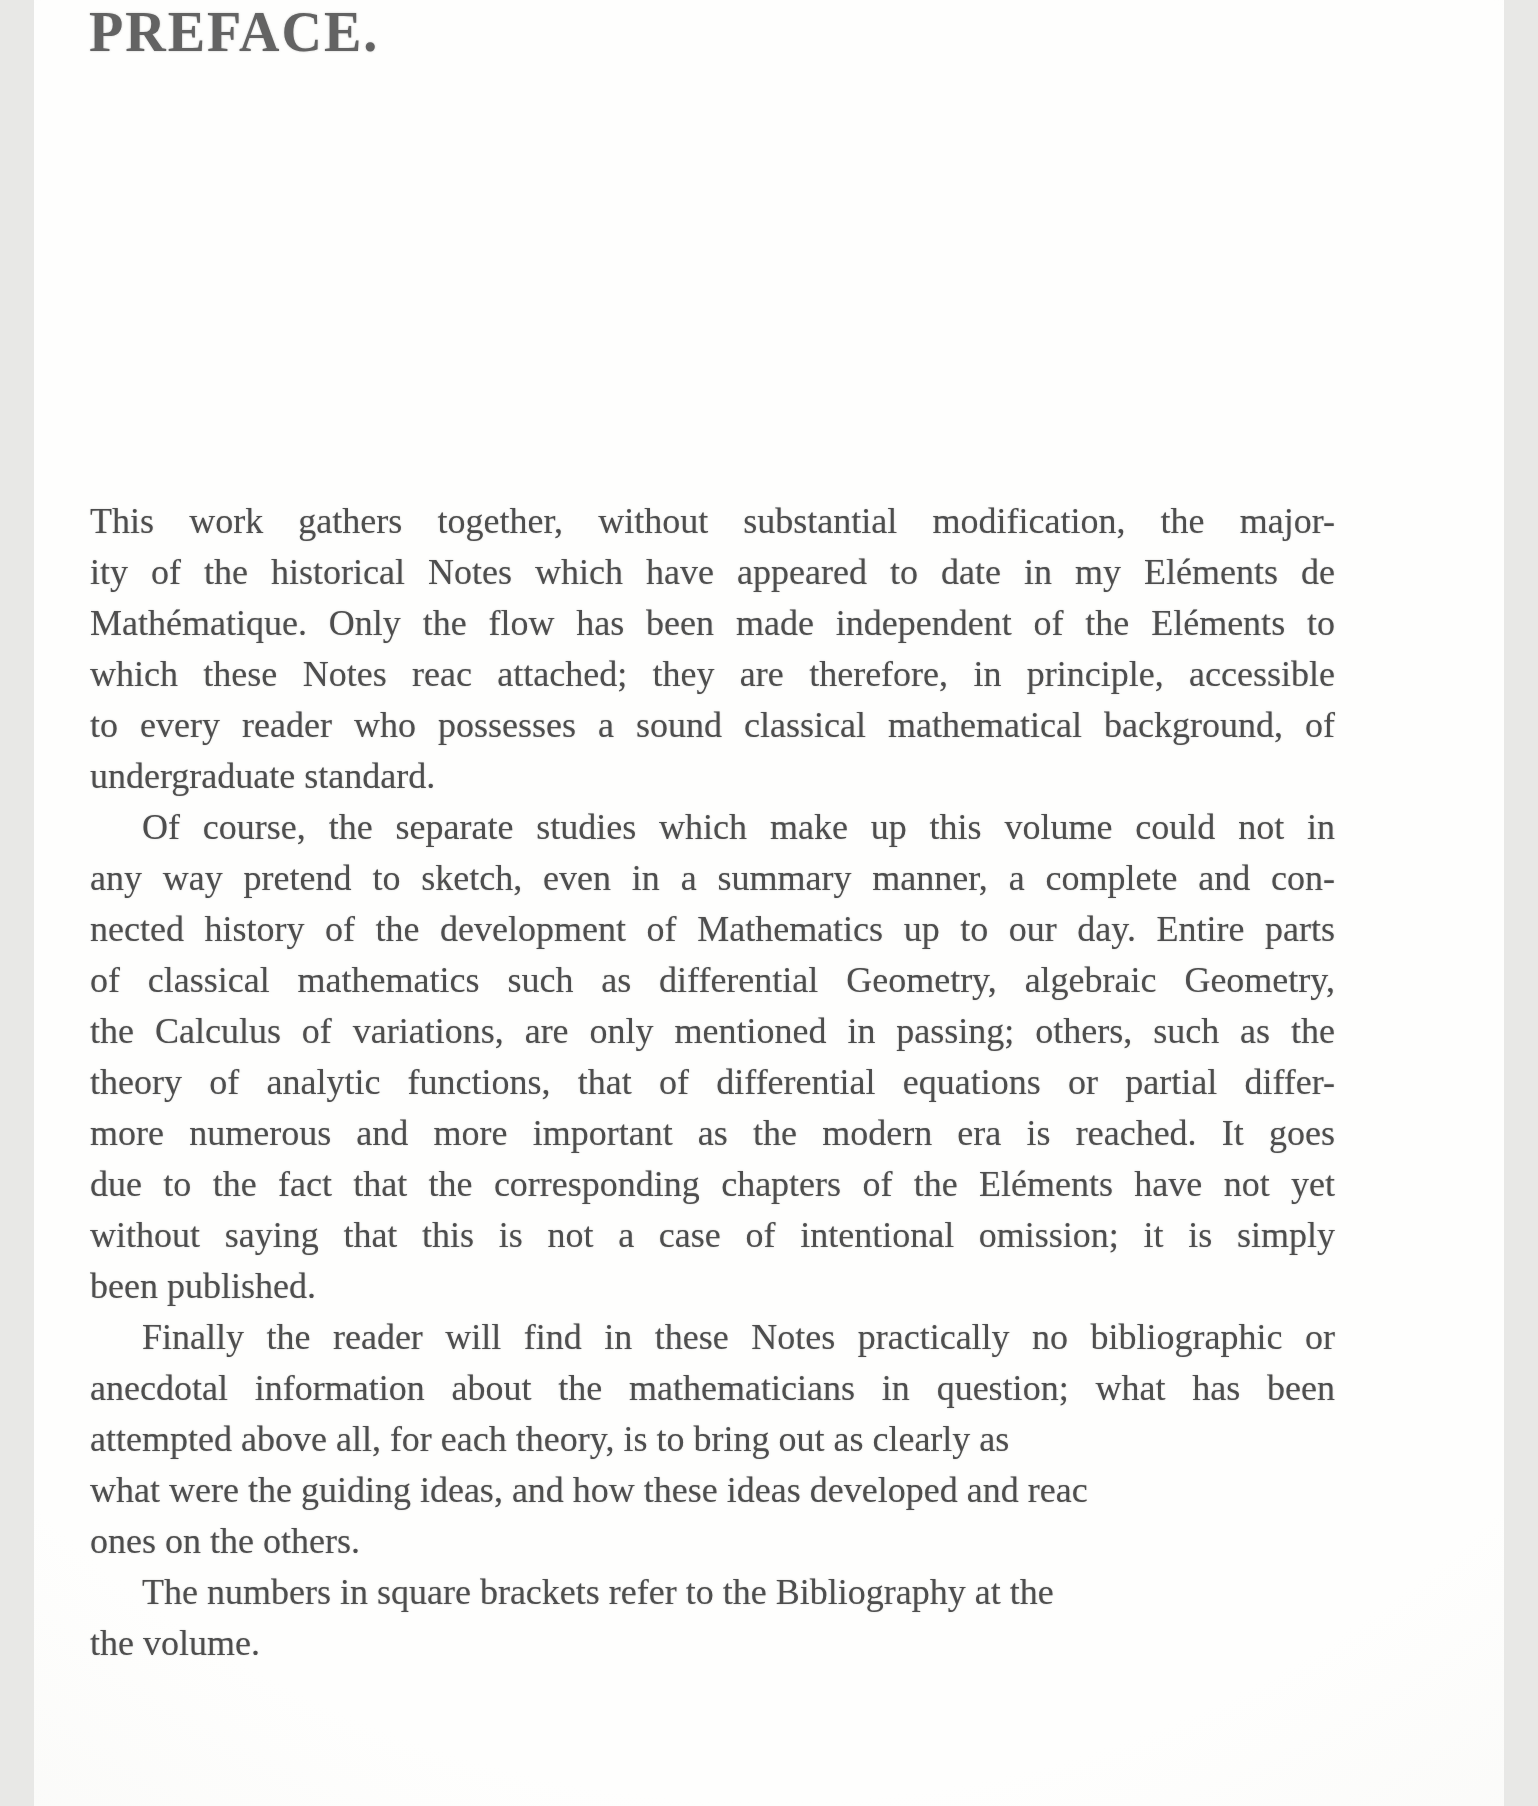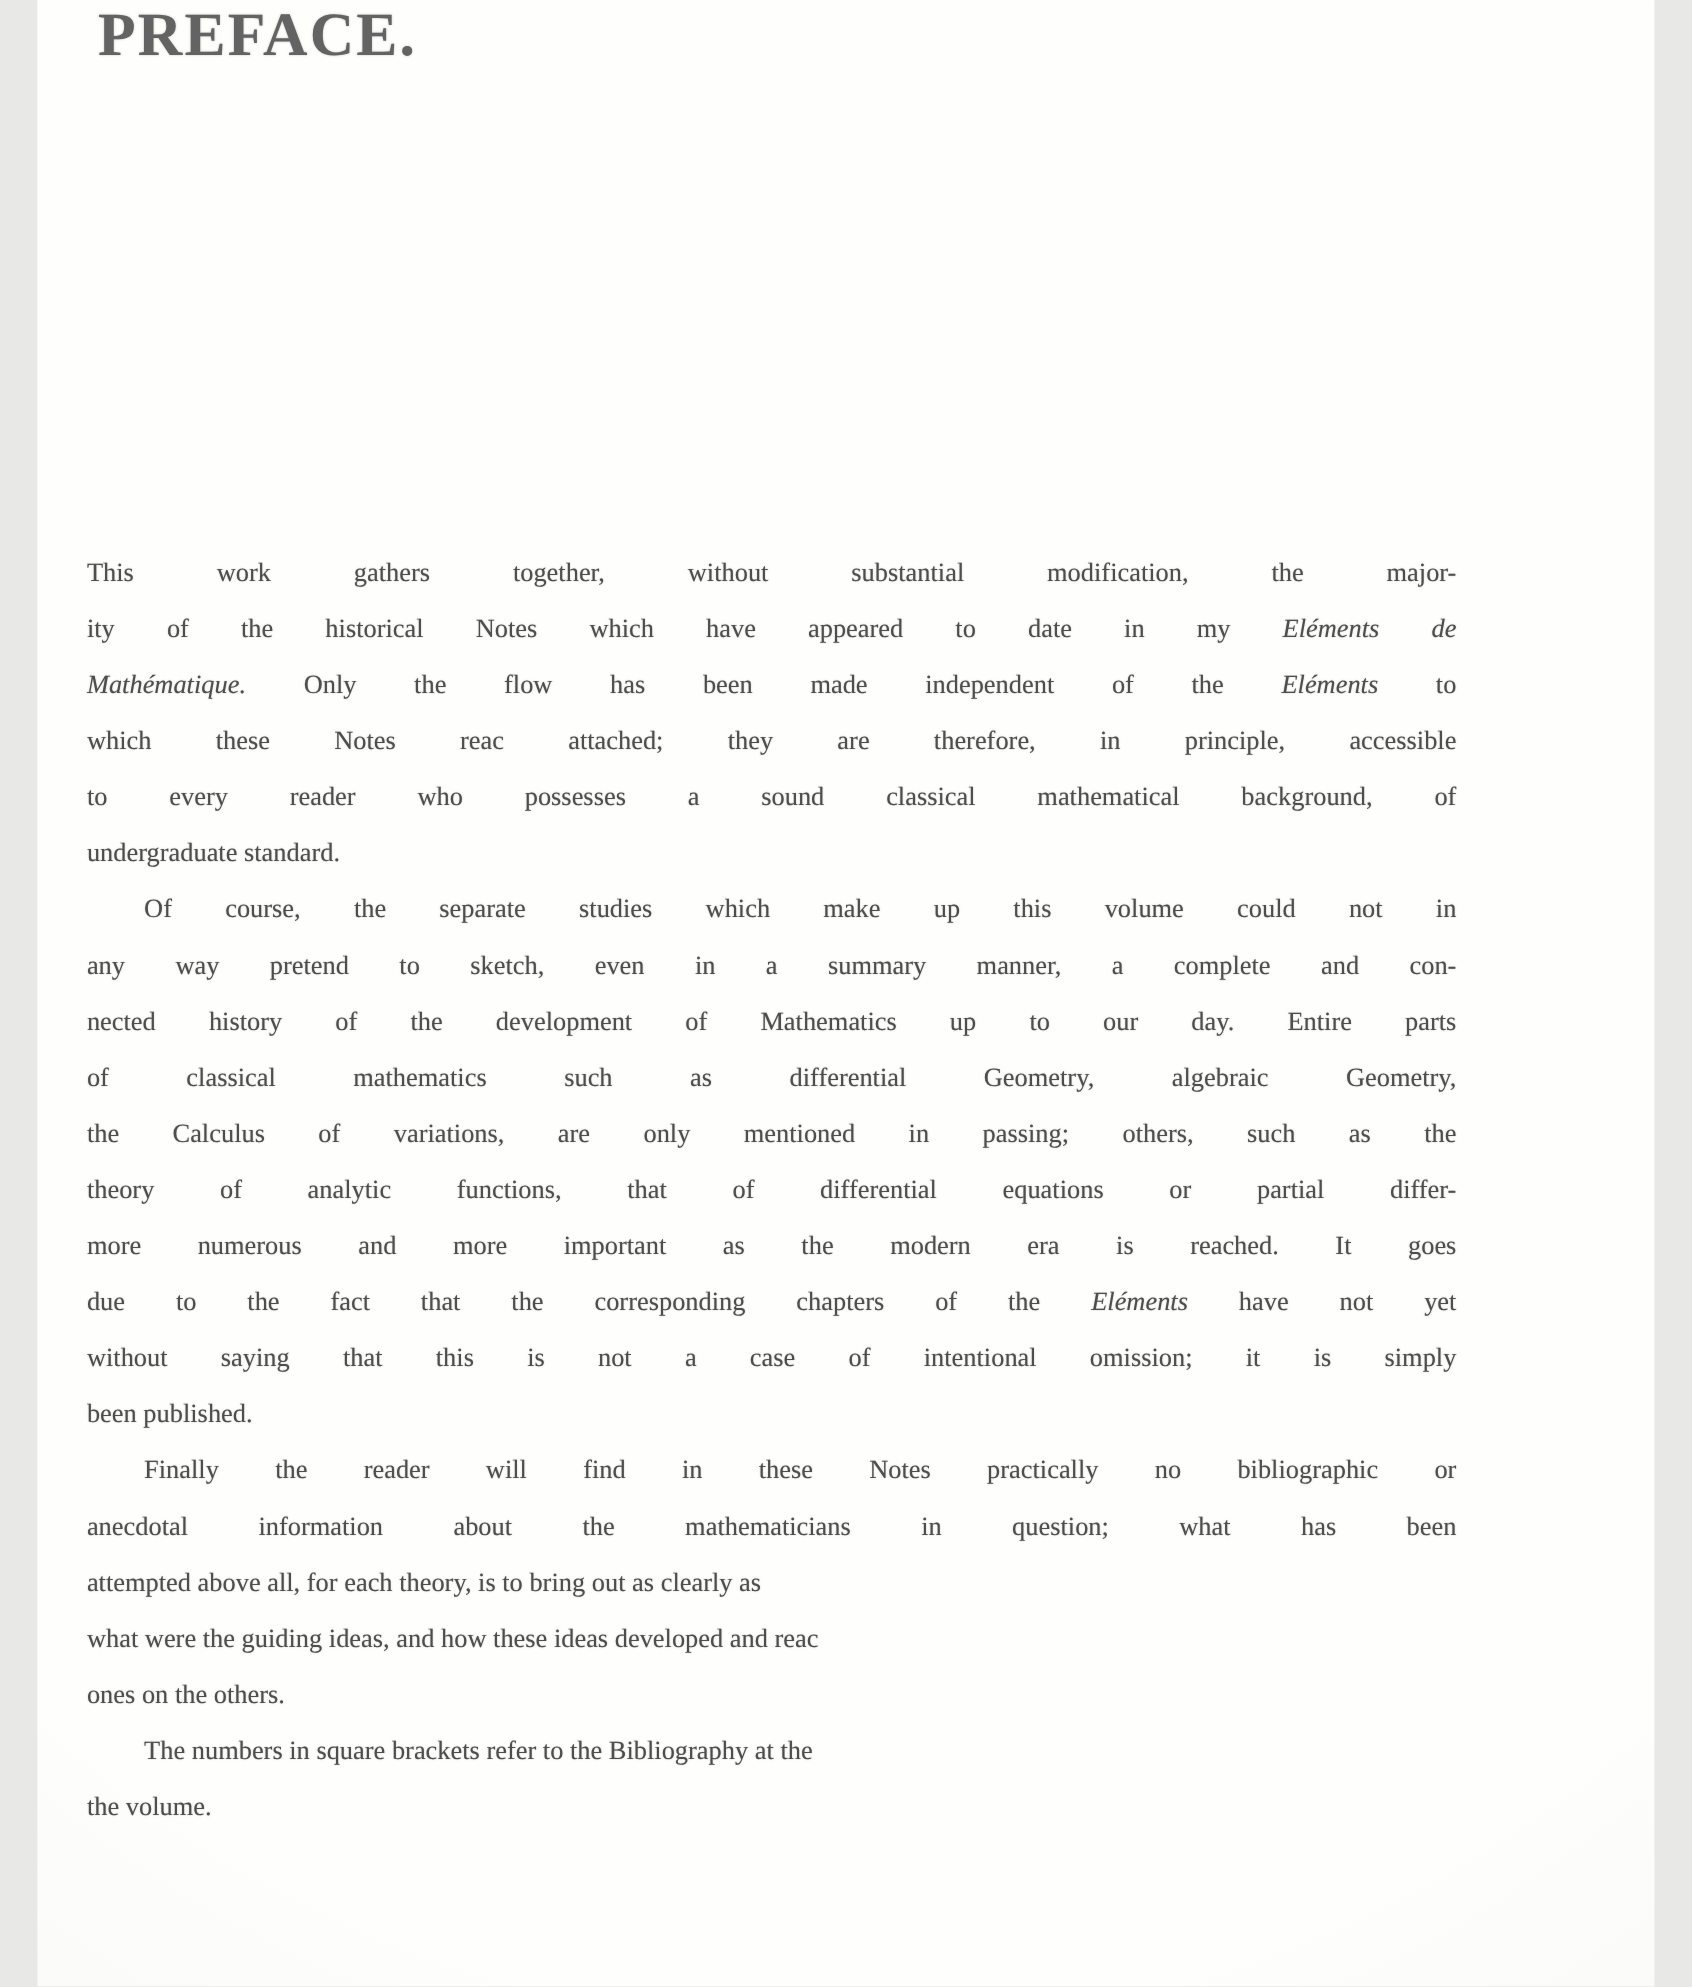--- a/index.html
+++ b/index.html
@@ -24,40 +24,39 @@
     top: 0px;
     margin: 0;
     font-size: 56px;
     font-weight: bold;
     letter-spacing: 2px;
     color: #636363;
     text-shadow: 0 0 2px rgba(110,110,110,0.45);
   }
   .text-block {
     position: absolute;
-    left: 45px;
+    left: 56px;
     top: 496px;
     width: 1245px;
-    font-size: 24px;
+    font-size: 36px;
     line-height: 51px;
     text-shadow: 0 0 1.3px rgba(95,95,95,0.5);
   }
   .line {
     text-align: left;
     text-align-last: left;
   }
   .line.just {
     text-align: justify;
     text-align-last: justify;
   }
   .line.indent {
     text-indent: 52px;
   }
   .it {
-    font-style: italic;
   }
 </style>
 </head>
 <body>
 
 <div class="page">
   <h1 class="heading">PREFACE.</h1>
 
   <div class="text-block">
       <div class="line just"><span>This work gathers together, without substantial modification, the major-</span></div>

